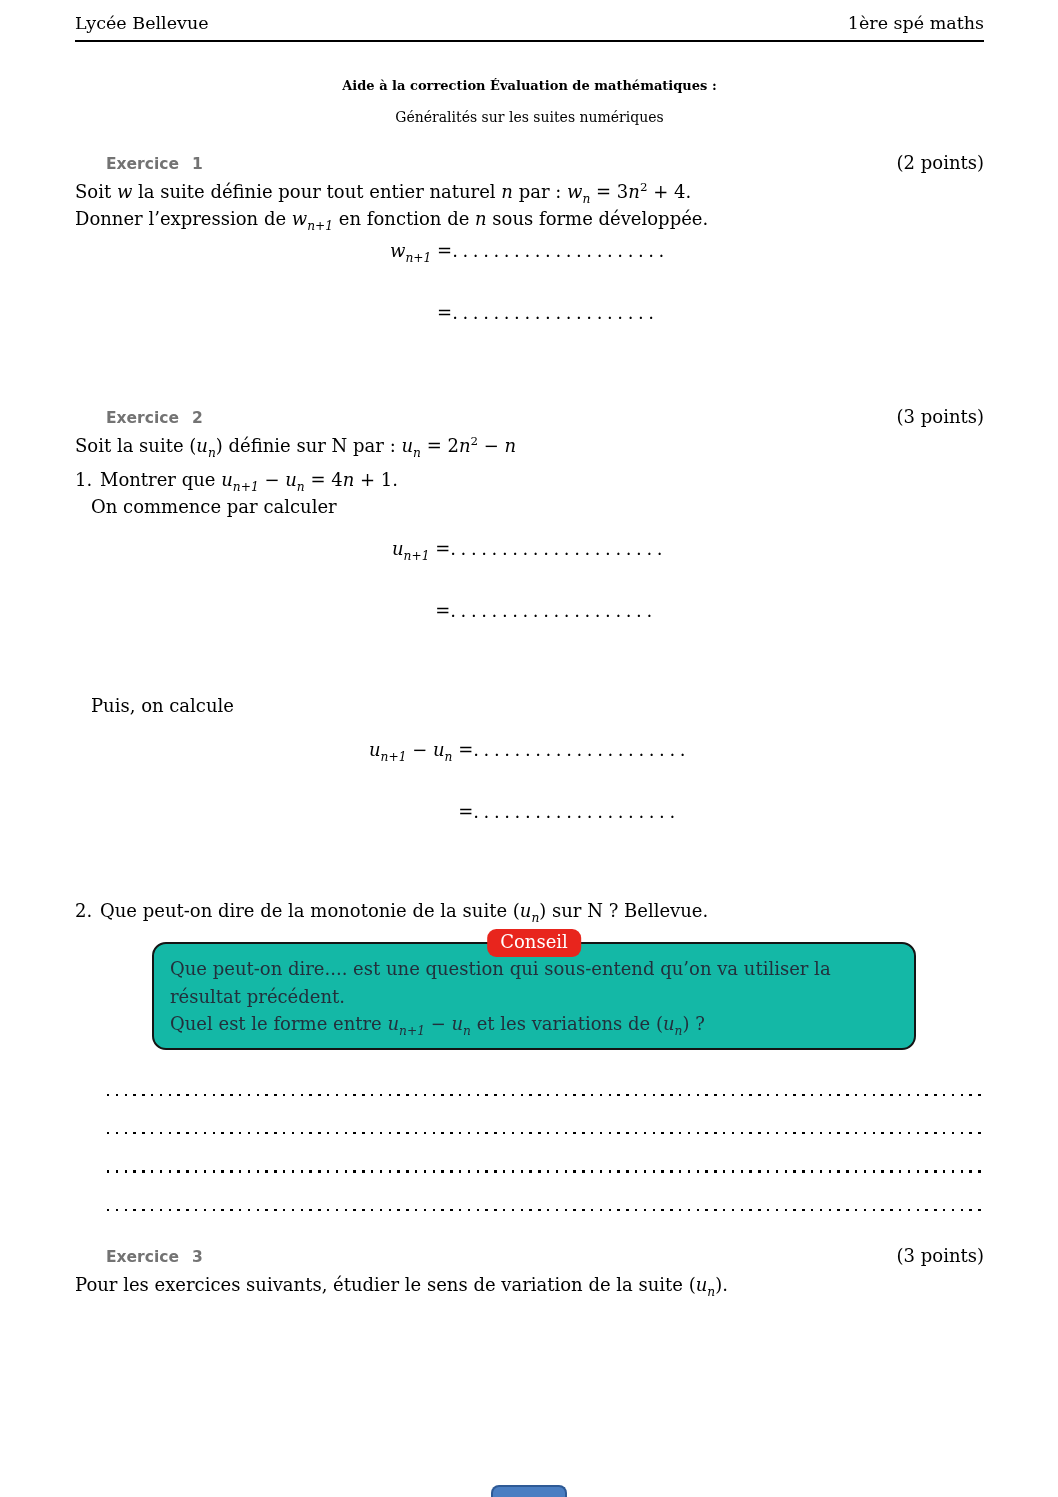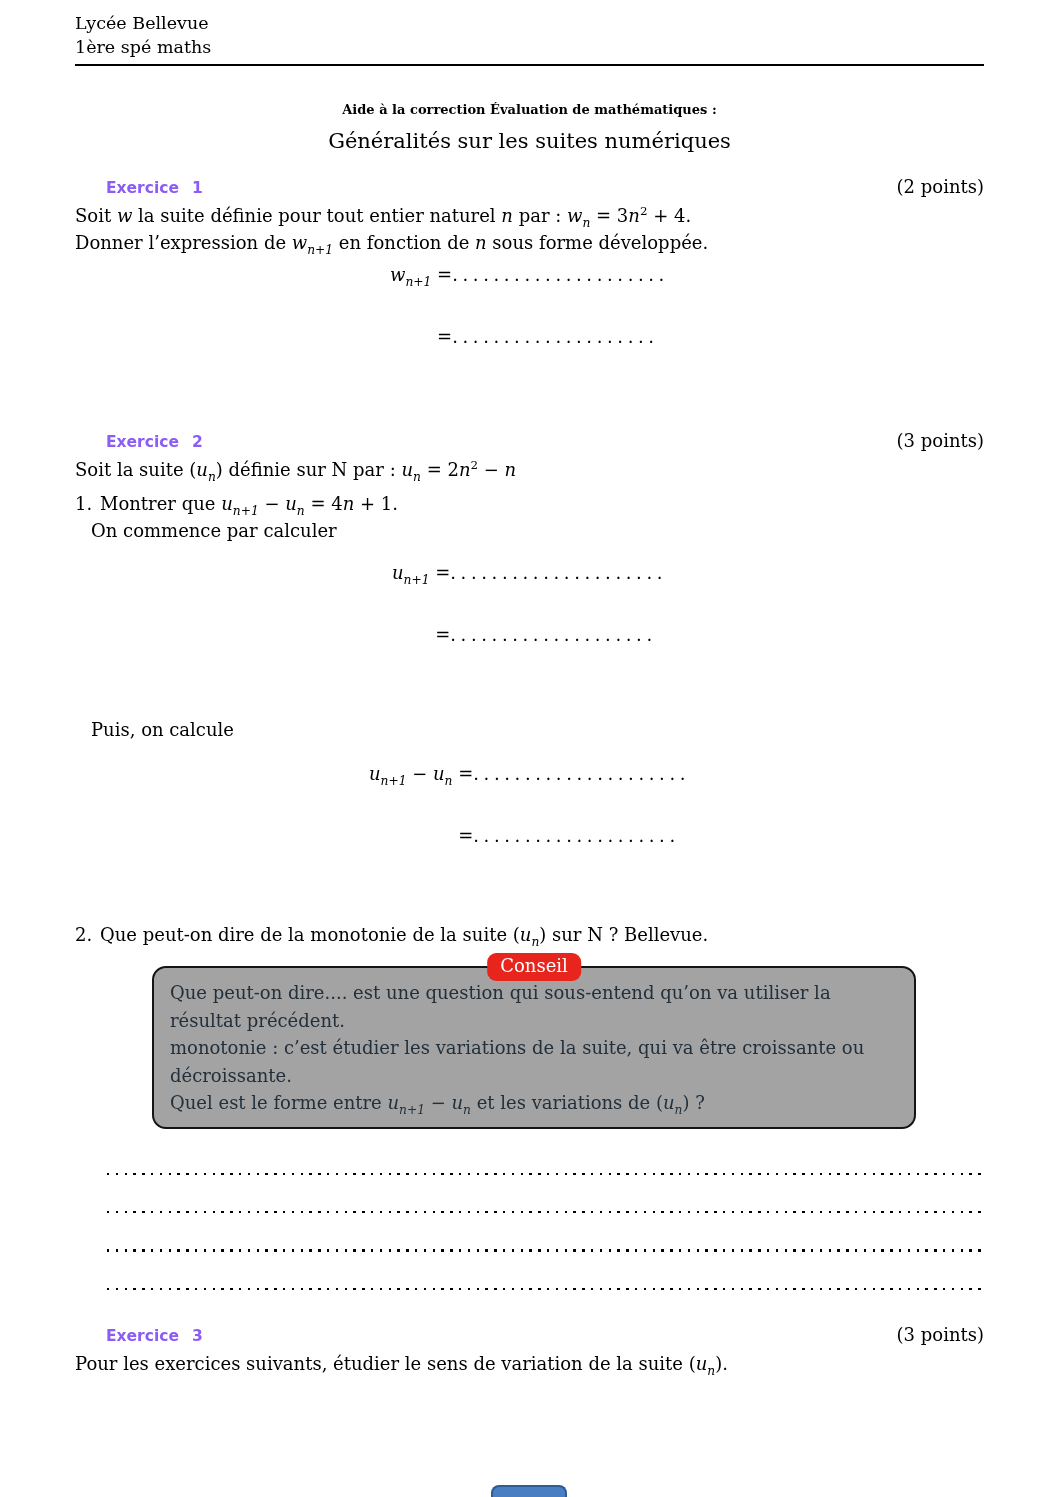--- a/index.html
+++ b/index.html
@@ -8,32 +8,32 @@
     width:1058px;height:1497px;
     box-sizing:border-box;
     padding:0 74px 0 75px;
     background:#ffffff;
     overflow:hidden;
     font-family:"DejaVu Serif", serif;
     color:#000;
     font-size:18px;
   }
   
-  .hdr{display:flex;justify-content:space-between;align-items:baseline;padding-top:11px;font-size:17.5px;line-height:24px;flex-direction:column;}
+  .hdr{display:flex;justify-content:space-between;align-items:baseline;padding-top:11px;font-size:17.5px;line-height:24px;}
   .rule{height:2.2px;background:#000;margin-top:5px;}
   
   .title{margin-top:31px;text-align:center;font-weight:bold;font-size:13px;line-height:26px;}
-  .subtitle{margin-top:7px;text-align:center;font-size:21px;line-height:22px;}
+  .subtitle{margin-top:7px;text-align:center;font-size:14px;line-height:22px;}
   
   .exhead{display:flex;justify-content:space-between;align-items:baseline;}
   .exhead.ex1{margin-top:24px;}
   .exhead.ex2{margin-top:80px;}
   .exhead.ex3{margin-top:34px;}
   .exlabel{display:inline-flex;gap:13px;margin-left:31px;
-    font-family:"DejaVu Sans", sans-serif;font-weight:bold;font-size:15.5px;color:#8b5cf6;line-height:22px;}
+    font-family:"DejaVu Sans", sans-serif;font-weight:bold;font-size:15.5px;color:#737373;line-height:22px;}
   .expoints{font-size:18px;line-height:22px;}
   
   .bodyline{line-height:27px;}
   .first{margin-top:3px;}
   .indent{margin-left:28px;}
   .num-item{display:flex;line-height:27px;margin-top:7px;}
   .num{width:25px;flex:none;}
   .step{margin-left:16px;line-height:27px;}
   .gap-puis{margin-top:68px;}
   .gap-q2{margin-top:72px;}
@@ -42,21 +42,21 @@
   sup{font-size:66%;line-height:0;letter-spacing:0;}
   
   .eq-block{display:grid;grid-template-columns:max-content max-content;justify-content:center;row-gap:36px;align-items:baseline;line-height:26px;}
   .eq-block.eqfirst{margin-top:6px;}
   .eq-block.eqmid{margin-top:16px;}
   .eq-block.eqlast{margin-top:18px;}
   .eq-lhs{text-align:right;}
   .eq-dots{letter-spacing:4.6px;}
   
   .conseil{position:relative;margin-left:77px;margin-top:18px;width:764px;box-sizing:border-box;
-    background:#a3a3a3;border:2.5px solid #141414;border-radius:14px;padding:11px 16px 10px;}
+    background:#14b8a6;border:2.5px solid #141414;border-radius:14px;padding:11px 16px 10px;}
   .conseil-tab{position:absolute;top:-15px;left:50%;transform:translateX(-50%);
     background:#e8251d;color:#ffffff;padding:1px 13px 3px;border-radius:9px;font-size:18px;line-height:24px;}
   .conseil-line{line-height:27.5px;color:#22303c;}
   
   .ansline{height:2.4px;margin-left:32px;width:876px;
     background-image:repeating-linear-gradient(to right,#000 0 2.4px,transparent 2.4px 8.8px);}
   .ansline.a1{margin-top:44px;}
   .ansline + .ansline{margin-top:36px;}
   .ex3body{margin-top:3px;line-height:27px;}
   
@@ -127,21 +127,20 @@
   </div>
 
   <div class="num-item gap-q2">
     <span class="num">2.</span>
     <span><span>Que peut-on dire de la monotonie de la suite (</span><span class="it">u</span><sub>n</sub><span>) sur N ? Bellevue.</span></span>
   </div>
 
   <div class="conseil">
     <div class="conseil-tab">Conseil</div>
     <div class="conseil-line"><span>Que peut-on dire.... est une question qui sous-entend qu’on va utiliser la résultat précédent.</span></div>
-    <div class="conseil-line"><span>monotonie : c’est étudier les variations de la suite, qui va être croissante ou décroissante.</span></div>
     <div class="conseil-line"><span>Quel est le forme entre </span><span class="it">u</span><sub>n+1</sub><span> − </span><span class="it">u</span><sub>n</sub><span> et les variations de (</span><span class="it">u</span><sub>n</sub><span>) ?</span></div>
   </div>
 
   <div class="ansline a1"></div>
   <div class="ansline"></div>
   <div class="ansline"></div>
   <div class="ansline"></div>
 
   <div class="exhead ex3">
     <span class="exlabel">

